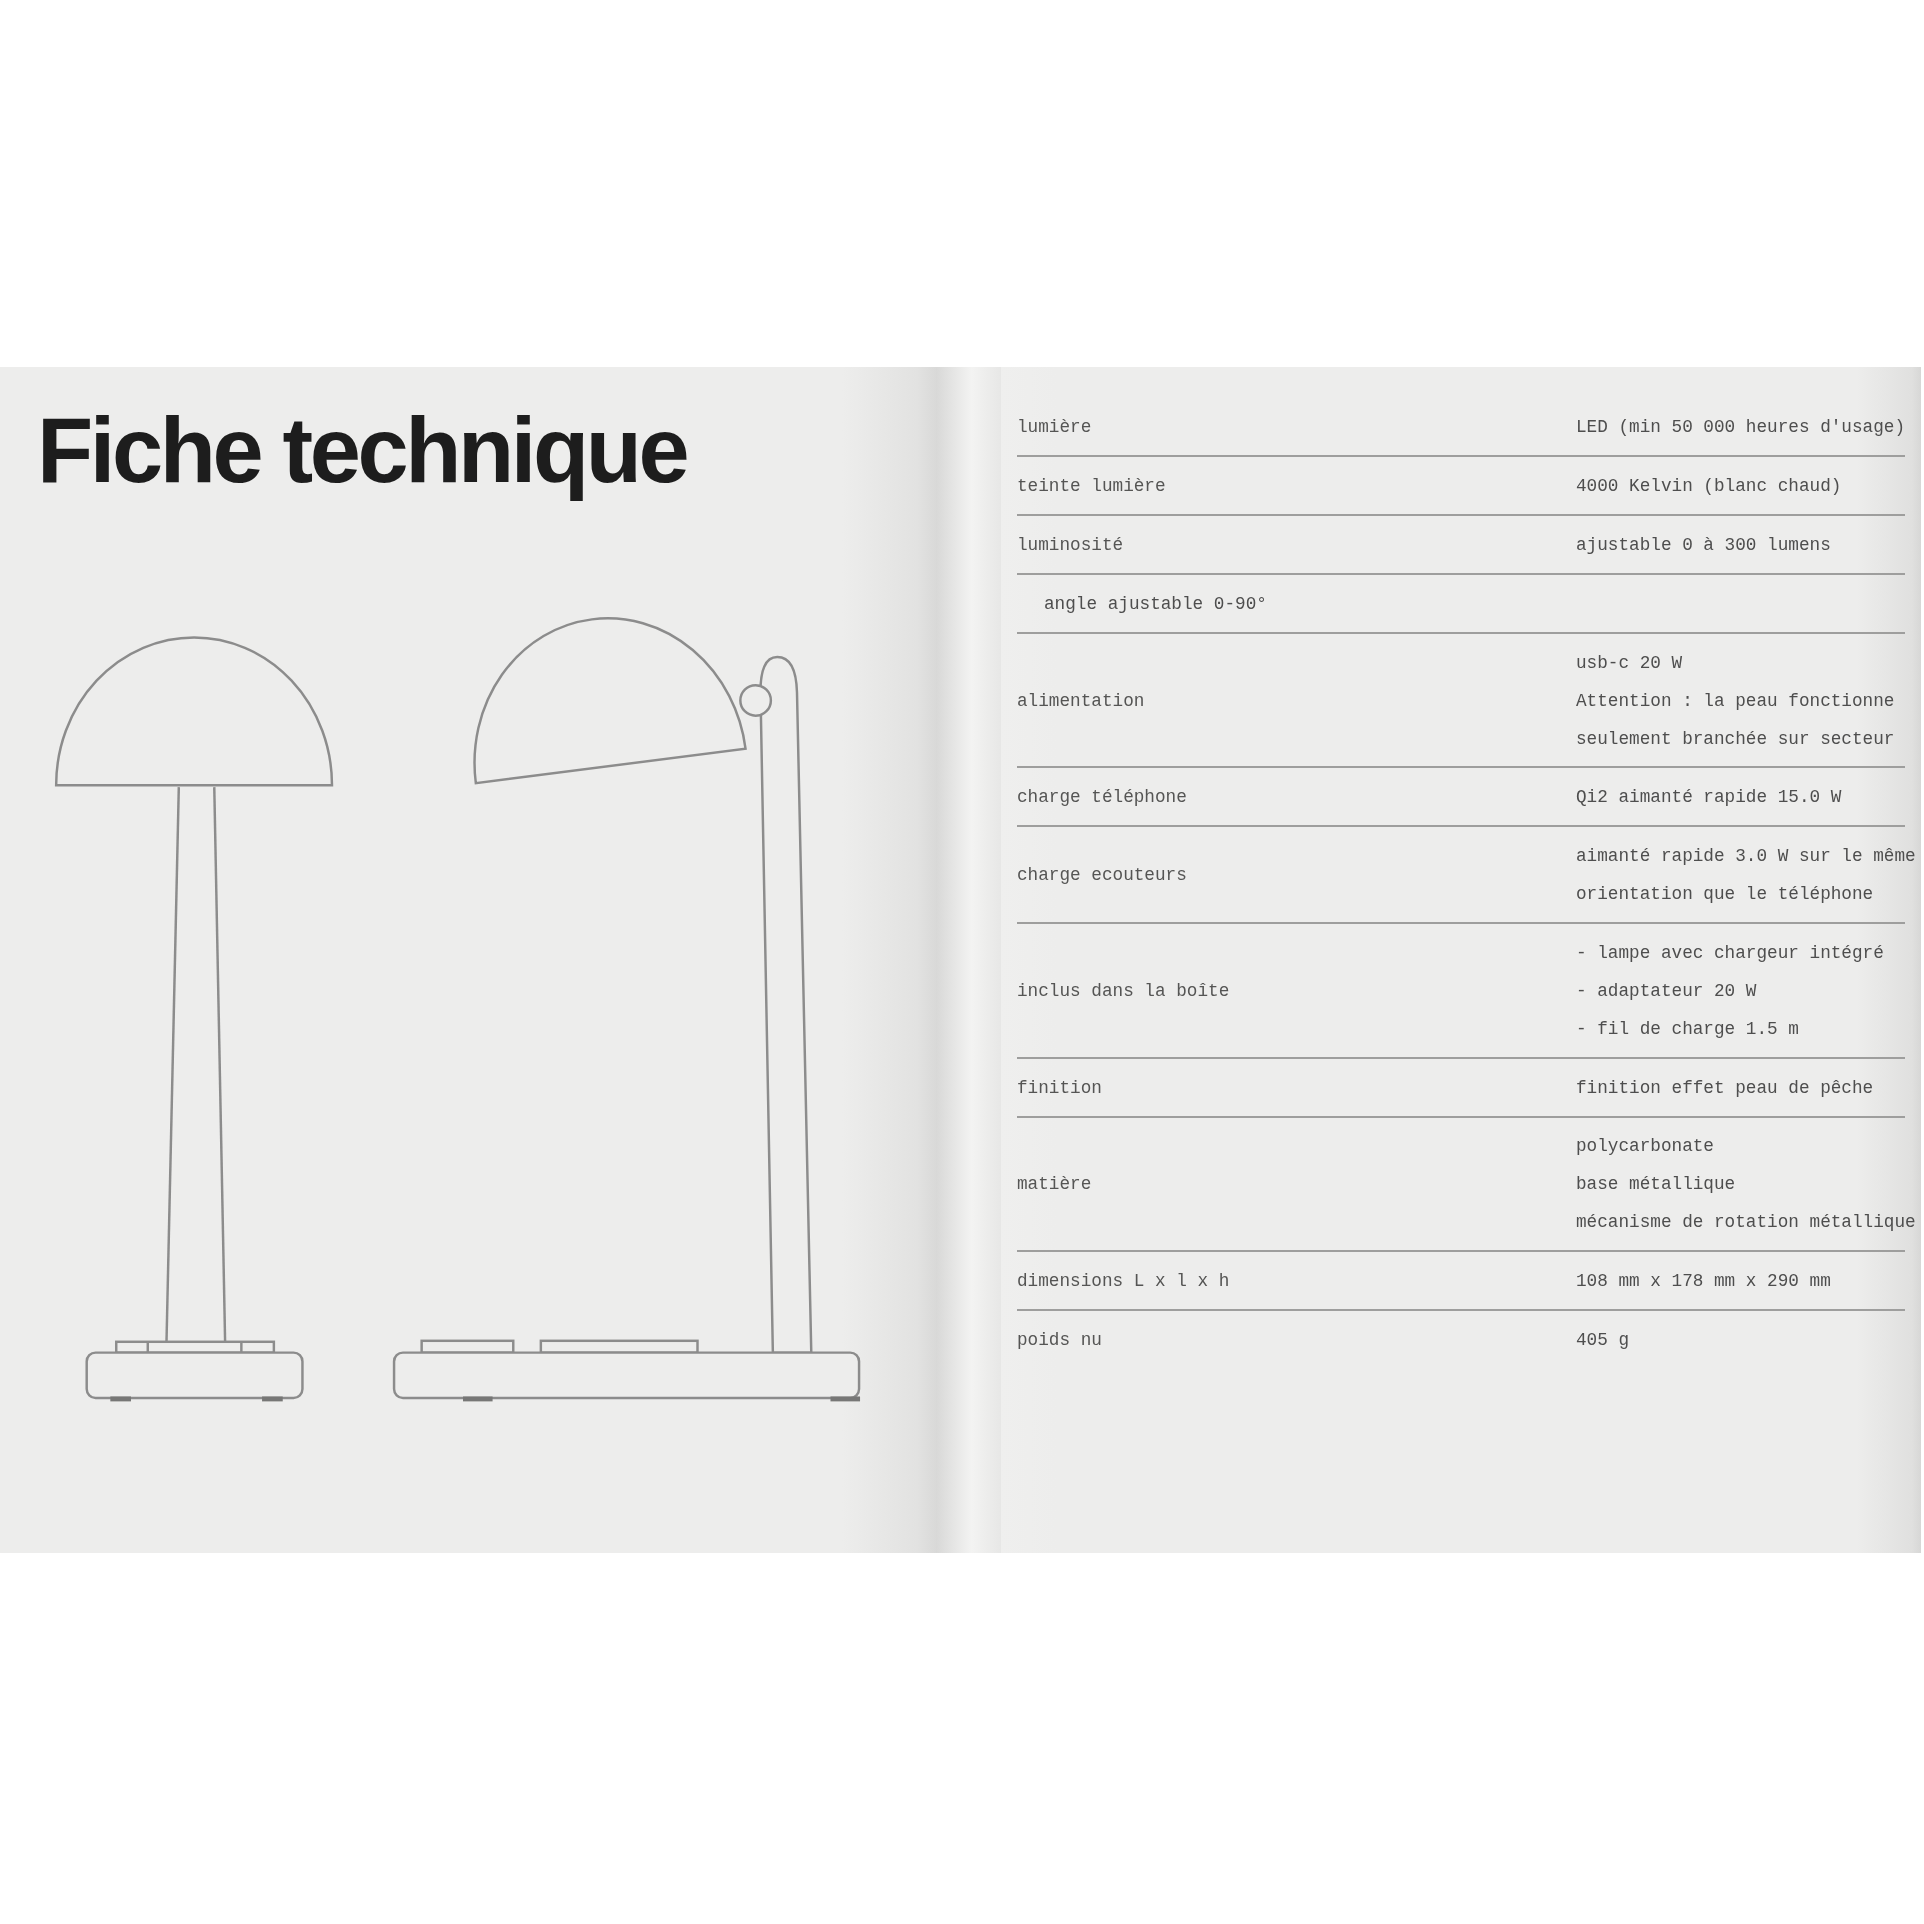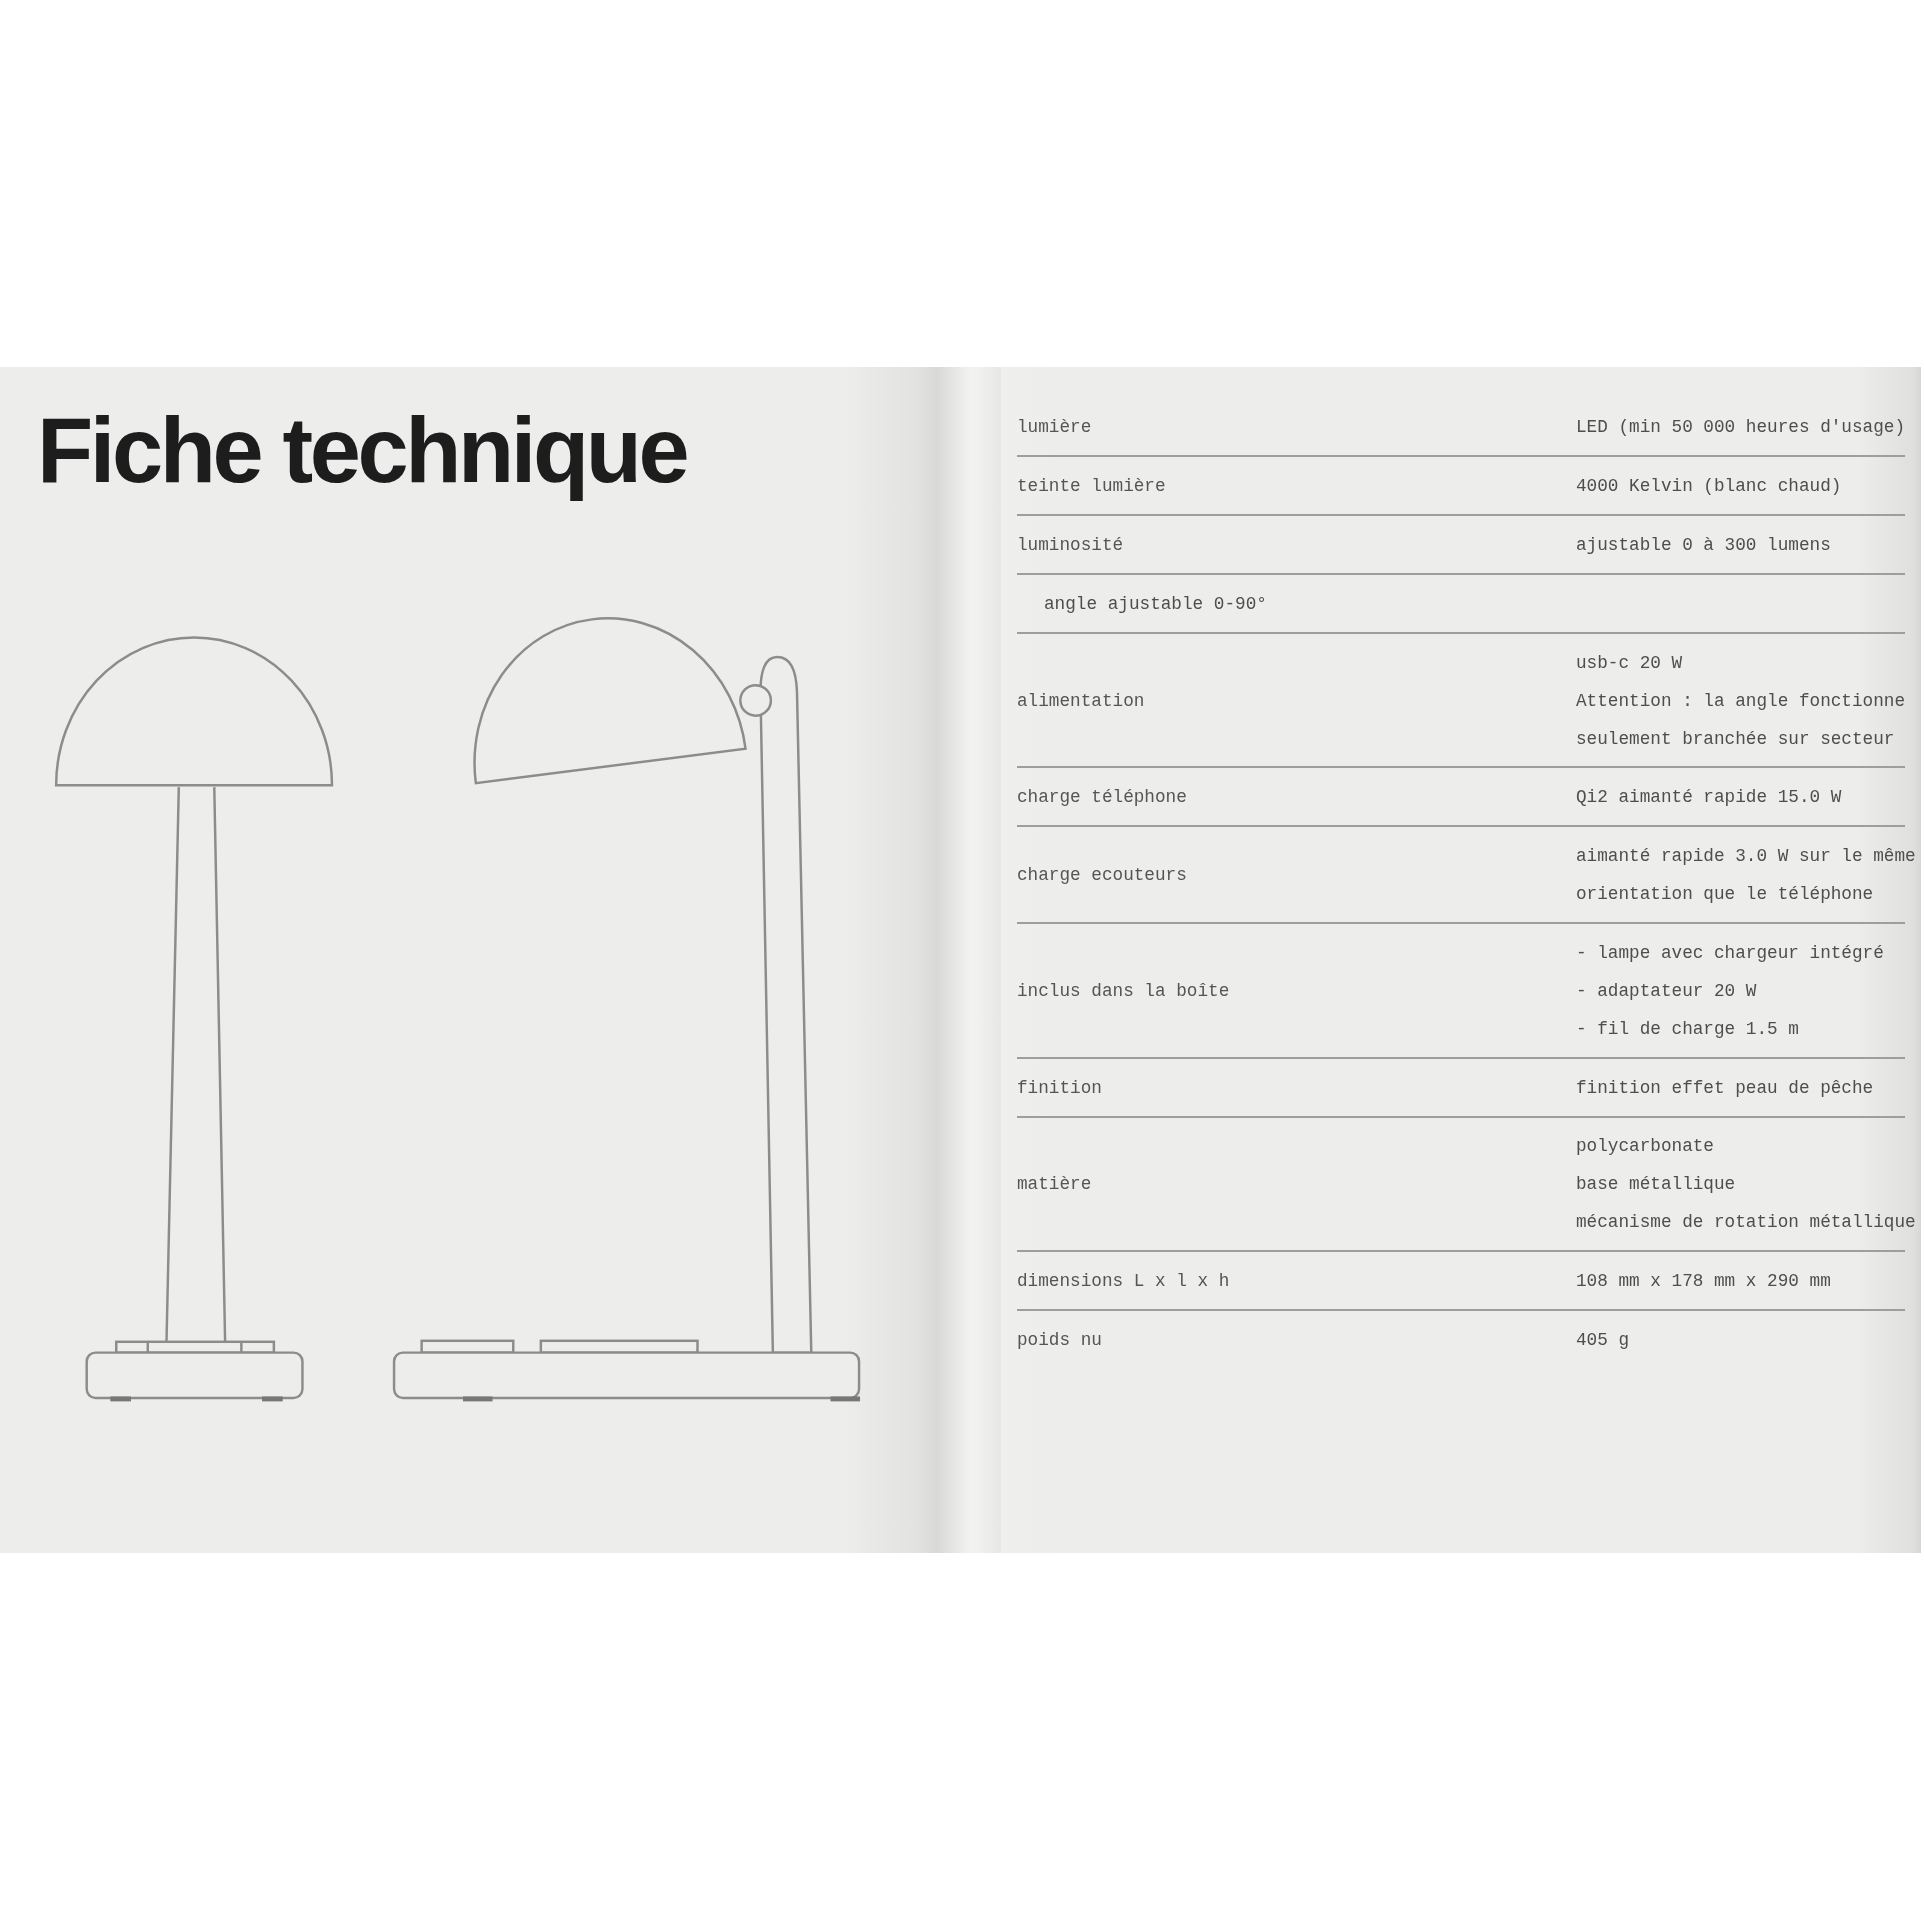--- a/index.html
+++ b/index.html
@@ -99,21 +99,21 @@
     <div class="spec-row">
       <div class="spec-value">
         <div class="value-line">angle ajustable 0-90°</div>
       </div>
     </div>
 
     <div class="spec-row">
       <div class="spec-label">alimentation</div>
       <div class="spec-value">
         <div class="value-line">usb-c 20 W</div>
-        <div class="value-line">Attention : la angle fonctionne</div>
+        <div class="value-line">Attention : la peau fonctionne</div>
         <div class="value-line">seulement branchée sur secteur</div>
       </div>
     </div>
 
     <div class="spec-row">
       <div class="spec-label">charge téléphone</div>
       <div class="spec-value">
         <div class="value-line">Qi2 aimanté rapide 15.0 W</div>
       </div>
     </div>

